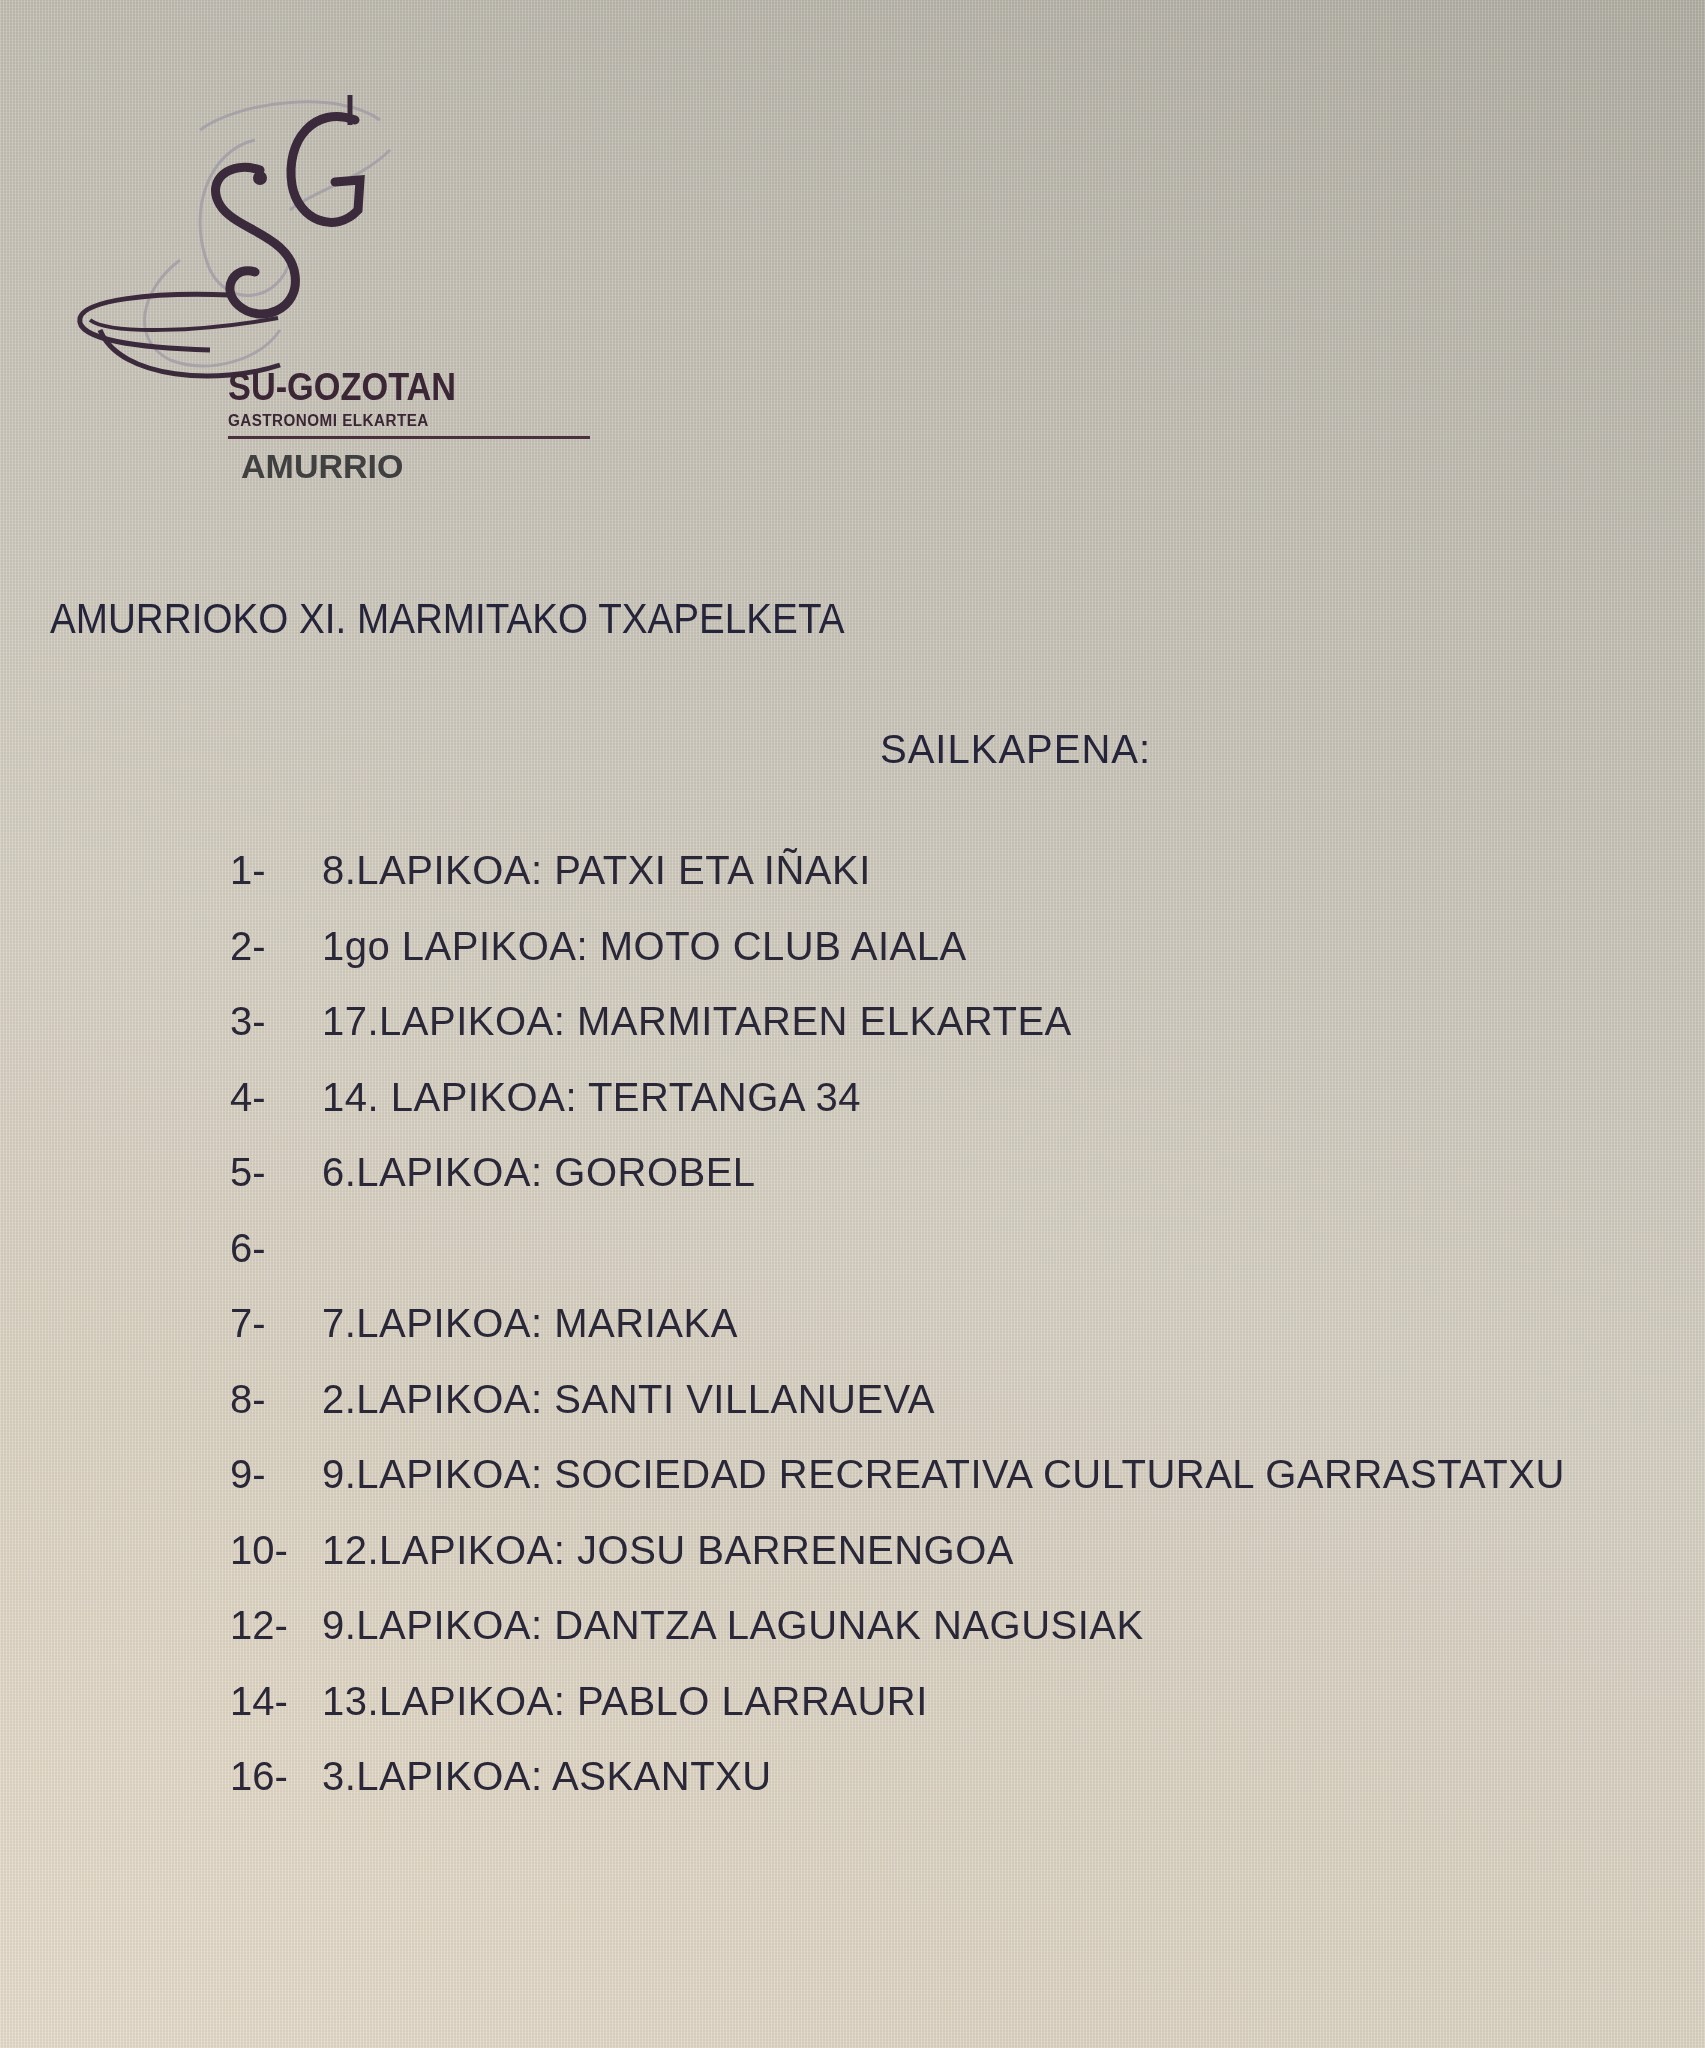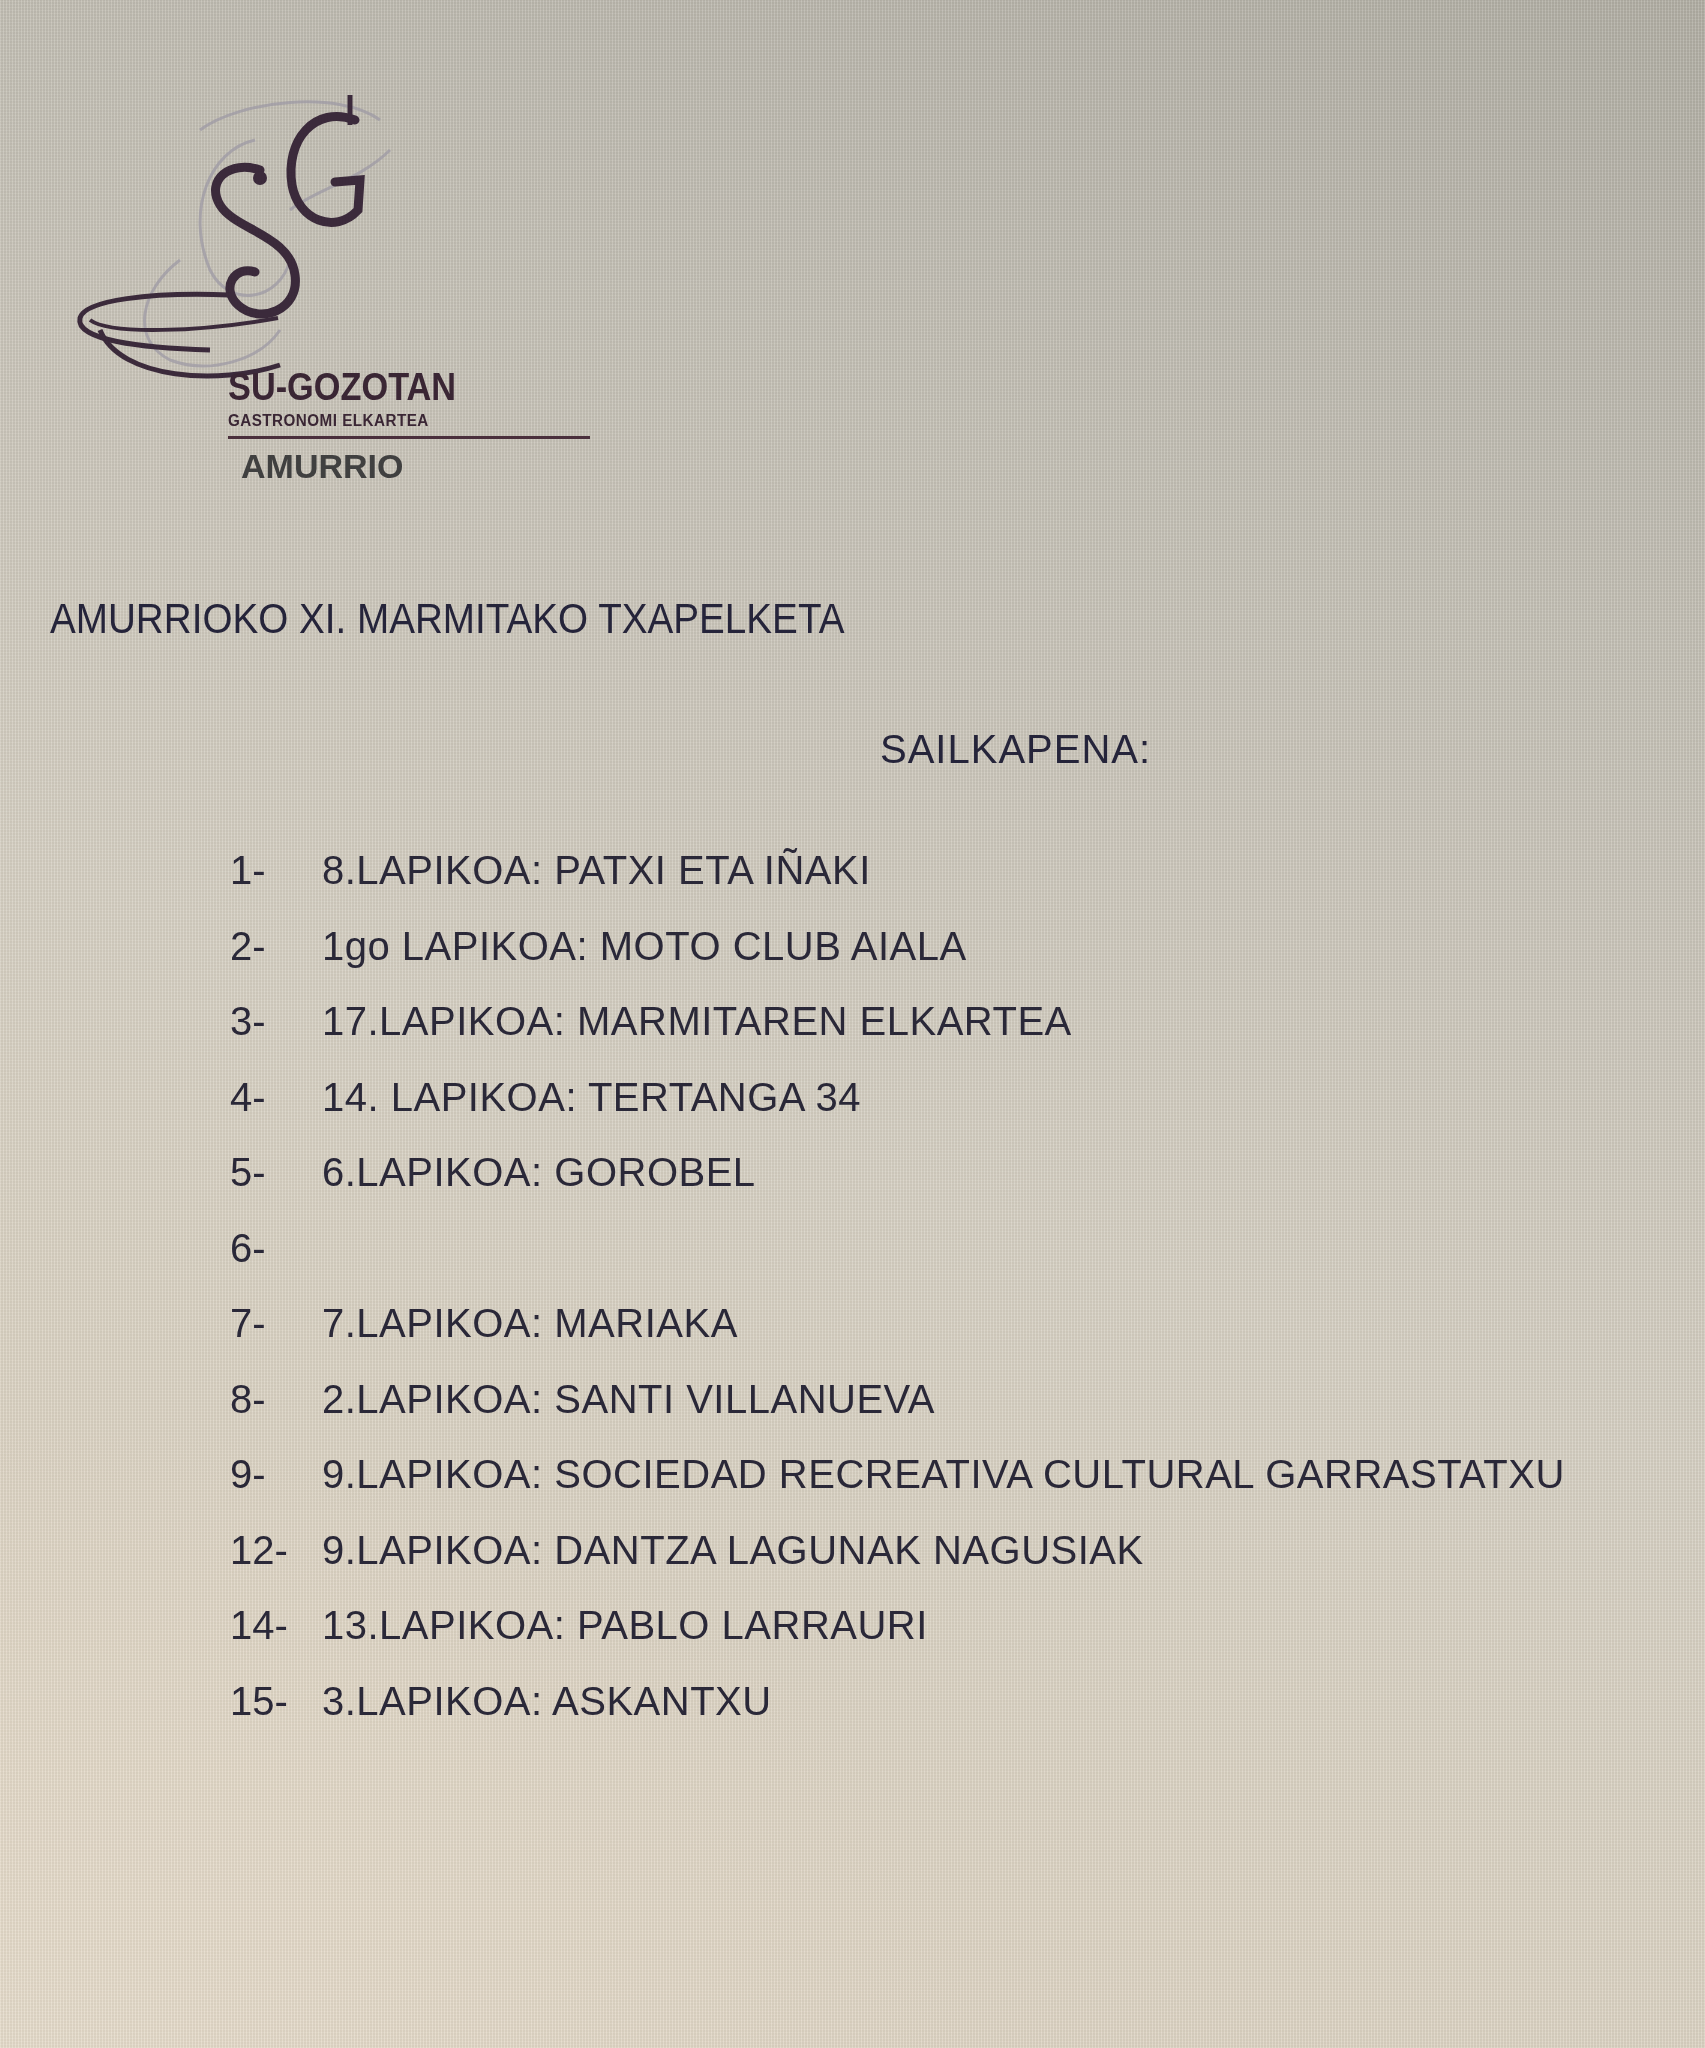--- a/index.html
+++ b/index.html
@@ -116,24 +116,28 @@
     </div>
   <div class="row">
       <span class="pos">8-</span>
       <span class="team">2.LAPIKOA: SANTI VILLANUEVA</span>
     </div>
   <div class="row">
       <span class="pos">9-</span>
       <span class="team">9.LAPIKOA: SOCIEDAD RECREATIVA CULTURAL GARRASTATXU</span>
     </div>
   <div class="row">
+      <span class="pos">10-</span>
+      <span class="team">12.LAPIKOA: JOSU BARRENENGOA</span>
+    </div>
+  <div class="row">
       <span class="pos">12-</span>
       <span class="team">9.LAPIKOA: DANTZA LAGUNAK NAGUSIAK</span>
     </div>
   <div class="row">
       <span class="pos">14-</span>
       <span class="team">13.LAPIKOA: PABLO LARRAURI</span>
     </div>
   <div class="row">
-      <span class="pos">15-</span>
+      <span class="pos">16-</span>
       <span class="team">3.LAPIKOA: ASKANTXU</span>
     </div>
 </div>
 
 </body></html>

